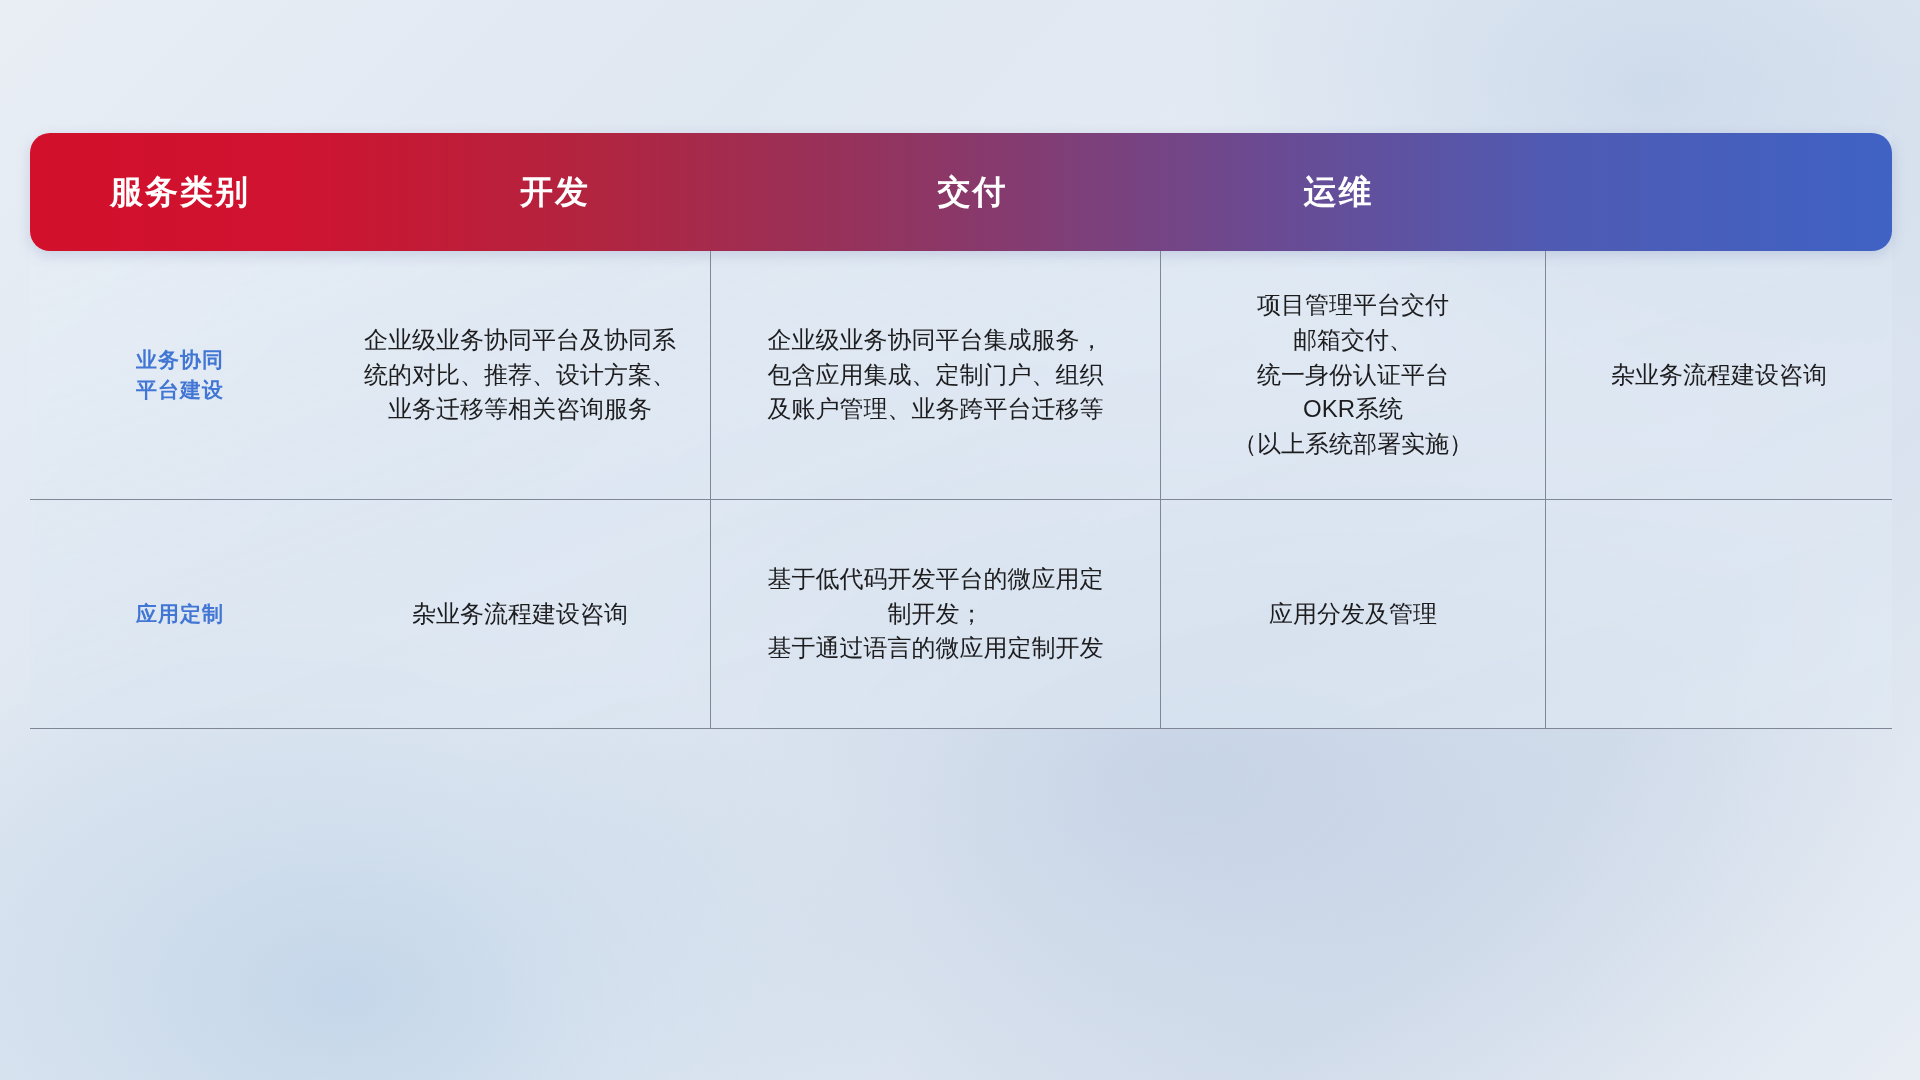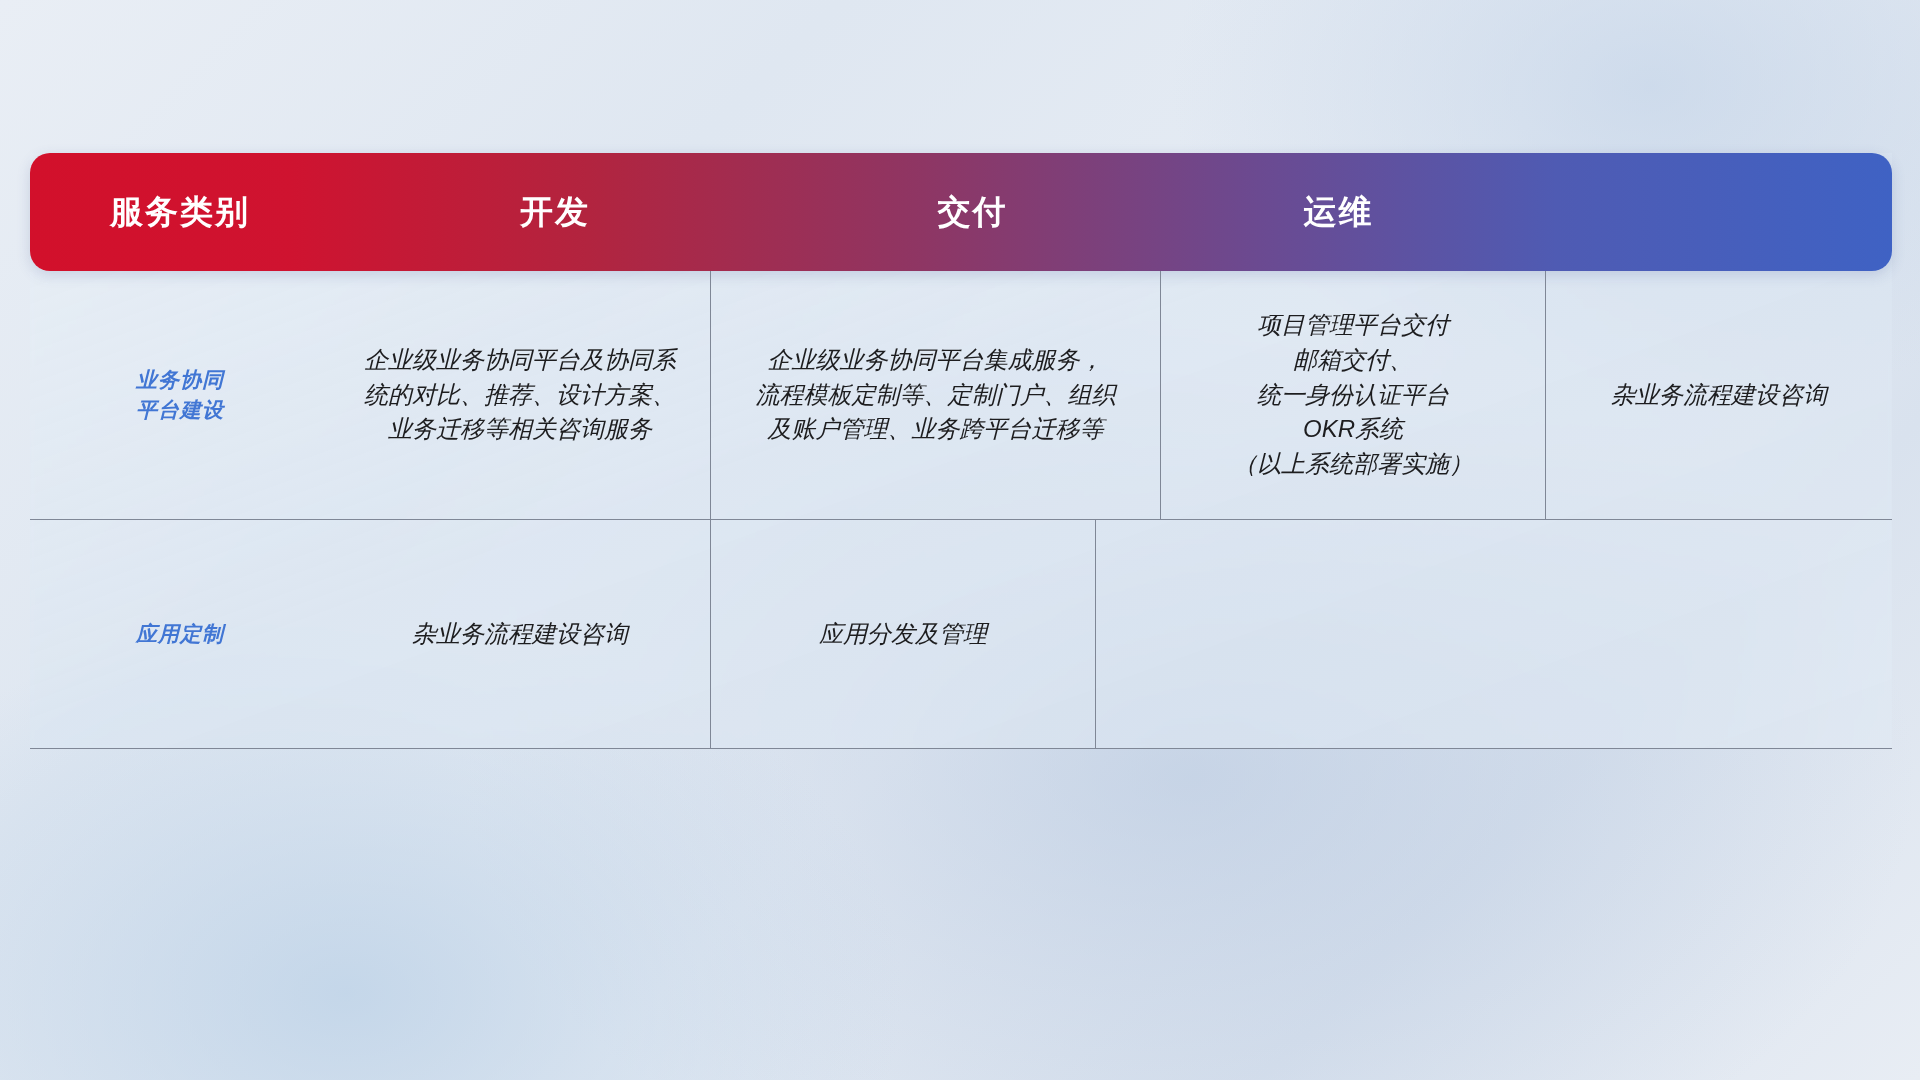--- a/index.html
+++ b/index.html
@@ -24,21 +24,20 @@
     width: 1920px;
     height: 1080px;
   }
 
   
   .table-wrap {
     position: absolute;
     left: 30px;
     top: 133px;
     width: 1862px;
-    margin-top: 20px;
   }
 
   .table-card {
     width: 100%;
     background: linear-gradient(160deg, rgba(232,239,246,0.72) 0%, rgba(219,230,242,0.58) 45%, rgba(225,234,244,0.60) 100%);
     backdrop-filter: blur(2px);
   }
 
   
   .thead {
@@ -87,21 +86,20 @@
     display: flex;
     align-items: center;
     justify-content: center;
     padding: 10px 18px;
     box-sizing: border-box;
     text-align: center;
     font-size: 24px;
     line-height: 1.45;
     color: #1d1d1f;
     white-space: pre-line;
-    font-style: italic;
   }
 
   .cell.divider-left {
     border-left: 1px solid #7f8796;
   }
 
   .cell.cat {
     color: #4176d4;
     font-weight: bold;
     font-size: 21px;
@@ -128,34 +126,37 @@
 
       <div class="tbody">
 
         <div class="row r0">
           <div class="cell cat c0">业务协同
 平台建设</div>
           <div class="cell c1">企业级业务协同平台及协同系
 统的对比、推荐、设计方案、
 业务迁移等相关咨询服务</div>
           <div class="cell divider-left c2">企业级业务协同平台集成服务，
-流程模板定制等、定制门户、组织
+包含应用集成、定制门户、组织
 及账户管理、业务跨平台迁移等</div>
           <div class="cell divider-left c3">项目管理平台交付
 邮箱交付、
 统一身份认证平台
 OKR系统
 （以上系统部署实施）</div>
           <div class="cell divider-left c4">杂业务流程建设咨询</div>
         </div>
 
 
         <div class="row r2">
           <div class="cell cat c0">应用定制</div>
           <div class="cell c1">杂业务流程建设咨询</div>
+          <div class="cell divider-left c2">基于低代码开发平台的微应用定
+制开发；
+基于通过语言的微应用定制开发</div>
           <div class="cell divider-left c3">应用分发及管理</div>
           <div class="cell divider-left c4 empty"></div>
         </div>
 
       </div>
     </div>
   </div>
 
 </div>
 

